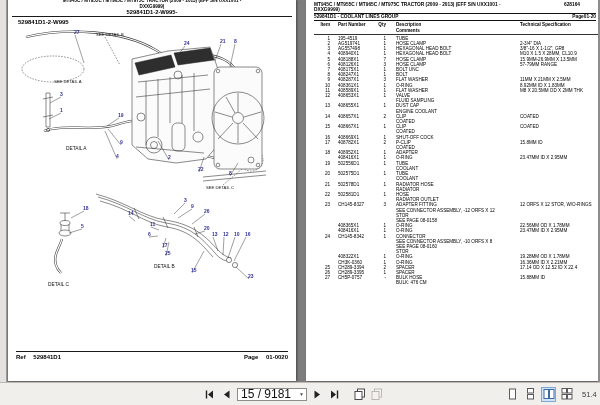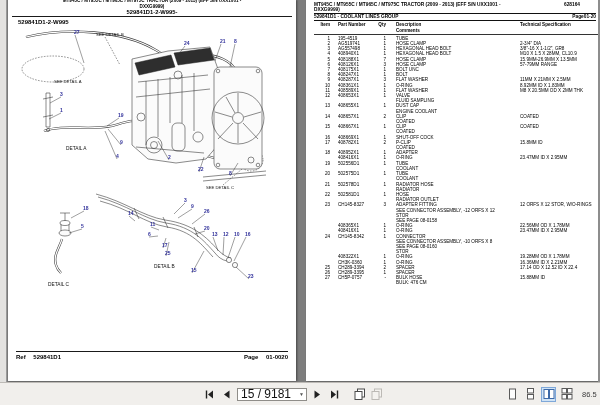--- a/index.html
+++ b/index.html
@@ -645,15 +645,15 @@
       <span class="lbtn">
         <svg width="12" height="12" viewBox="0 0 12 12">
             <rect x="1" y="0.5" width="4.5" height="4.5" fill="#fdfdfd" stroke="#5a5a5a"></rect>
             <rect x="6.5" y="0.5" width="4.5" height="4.5" fill="#fdfdfd" stroke="#5a5a5a"></rect>
             <rect x="1" y="6.5" width="4.5" height="4.5" fill="#fdfdfd" stroke="#5a5a5a"></rect>
             <rect x="6.5" y="6.5" width="4.5" height="4.5" fill="#fdfdfd" stroke="#5a5a5a"></rect>
           </svg>
       </span>
     </div>
 
-    <div class="zoom-label">86.5</div>
+    <div class="zoom-label">51.4</div>
   </div>
 </div>
 
 </body></html>

